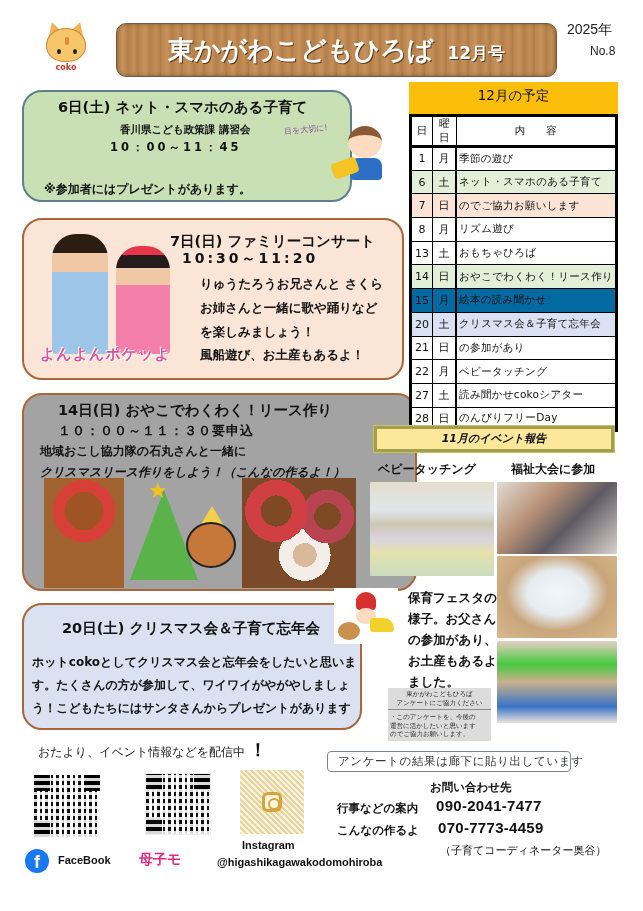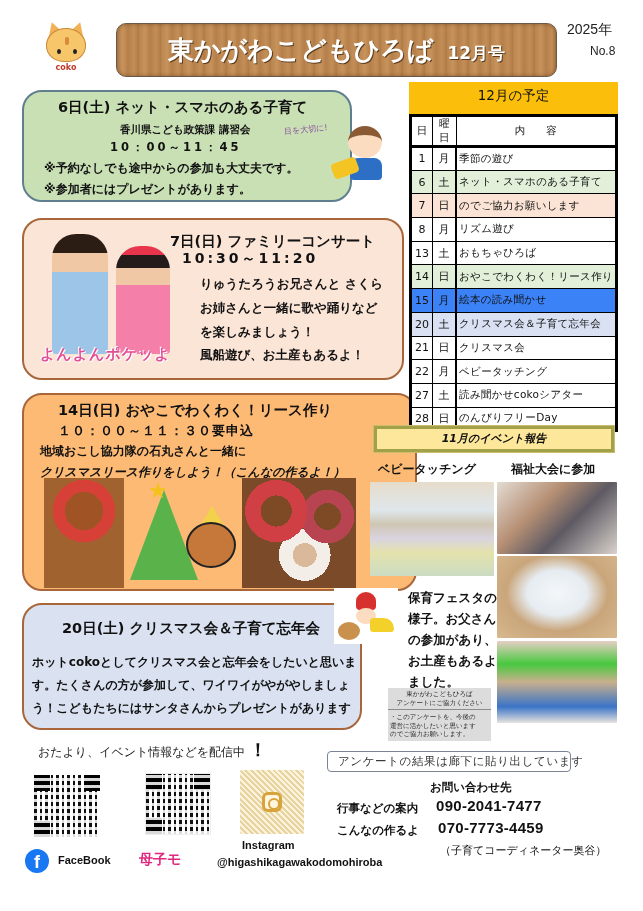--- a/index.html
+++ b/index.html
@@ -22,21 +22,21 @@
     display: flex; align-items: center; justify-content: center; gap: 14px; box-shadow: inset 0 0 4px rgba(60,30,0,.4); }
   .title-main { font-family: "DejaVu Sans", sans-serif; font-weight: bold; font-size: 26px; color: #fff; letter-spacing: 0px; text-shadow: 1px 1px 0 #5a3b1c; }
   .title-issue { font-weight: bold; font-size: 17px; color: #fff; text-shadow: 1px 1px 0 #5a3b1c; margin-top: 6px; }
   .year { left: 567px; top: 21px; font-size: 14px; color: #222; font-family: "Liberation Sans", sans-serif; }
   .issue-no { left: 590px; top: 44px; font-size: 12px; color: #222; font-family: "Liberation Sans", sans-serif; }
 
   
   .box { position: absolute; border-radius: 20px; border: 2px solid; }
   .box-green1 { left: 22px; top: 90px; width: 330px; height: 112px; background: #c9e0b5; border-color: #5f7f8f; }
   .box-peach { left: 22px; top: 218px; width: 382px; height: 162px; background: #fbe5d7; border-color: #a8663a; }
-  .box-green2 { left: 22px; top: 393px; width: 395px; height: 198px; background: #fdba74; border-color: #a8663a; }
+  .box-green2 { left: 22px; top: 393px; width: 395px; height: 198px; background: #a3a3a3; border-color: #a8663a; }
   .box-blue { left: 22px; top: 603px; width: 340px; height: 127px; background: #dae2f1; border-color: #a8663a; }
 
   .ev-title { font-weight: bold; font-size: 14.5px; color: #111; white-space: nowrap; }
   .ev-line { font-size: 12px; font-weight: bold; color: #111; white-space: nowrap; }
   .ev-time { font-size: 13px; font-weight: bold; letter-spacing: 3px; white-space: nowrap; }
 
   
   .sched { left: 409px; top: 82px; width: 209px; }
   .sched-head { background: #fbbf0b; height: 32px; text-align: center; font-size: 13.5px; line-height: 26px; color: #111; }
   .sched table { width: 209px; border-collapse: collapse; border: 3px solid #000; border-top: 3px solid #000; font-size: 11px; }
@@ -141,21 +141,20 @@
   <span class="title-main">東かがわこどもひろば</span>
   <span class="title-issue">12月号</span>
 </div>
 <div class="abs year">2025年</div>
 <div class="abs issue-no">No.8</div>
 
 <div class="box box-green1">
   <div class="abs ev-title" style="left:34px; top:6px;">6日(土) ネット・スマホのある子育て</div>
   <div class="abs ev-line" style="left:96px; top:31px; font-size:10.5px;">香川県こども政策課 講習会</div>
   <div class="abs ev-time" style="left:86px; top:48px; font-size:11.5px;">10：00～11：45</div>
-  <div class="abs ev-line" style="left:20px; top:68px;">※予約なしでも途中からの参加も大丈夫です。</div>
   <div class="abs ev-line" style="left:20px; top:89px;">※参加者にはプレゼントがあります。</div>
 </div>
 <div class="abs eyes-note">目を大切に!</div>
 <div class="abs girl">
   <div class="girl-head"></div>
   <div class="girl-body"></div>
   <div class="girl-phone"></div>
 </div>
 
 <div class="box box-peach">
@@ -232,34 +231,34 @@
         <tr style="background: rgb(255, 255, 255);">
           <td class="c-day">13</td>
           <td class="c-dow">土</td>
           <td class="c-desc">おもちゃひろば</td>
         </tr>
         <tr style="background: rgb(226, 239, 217);">
           <td class="c-day">14</td>
           <td class="c-dow">日</td>
           <td class="c-desc">おやこでわくわく！リース作り</td>
         </tr>
-        <tr style="background: #3b82f6;">
+        <tr style="background: #0369a1;">
           <td class="c-day">15</td>
           <td class="c-dow">月</td>
           <td class="c-desc">絵本の読み聞かせ</td>
         </tr>
         <tr style="background: rgb(217, 225, 242);">
           <td class="c-day">20</td>
           <td class="c-dow">土</td>
           <td class="c-desc">クリスマス会＆子育て忘年会</td>
         </tr>
         <tr style="background: rgb(255, 255, 255);">
           <td class="c-day">21</td>
           <td class="c-dow">日</td>
-          <td class="c-desc">クリスマス会</td>
+          <td class="c-desc">の参加があり</td>
         </tr>
         <tr style="background: rgb(255, 255, 255);">
           <td class="c-day">22</td>
           <td class="c-dow">月</td>
           <td class="c-desc">ベビータッチング</td>
         </tr>
         <tr style="background: rgb(255, 255, 255);">
           <td class="c-day">27</td>
           <td class="c-dow">土</td>
           <td class="c-desc">読み聞かせcokoシアター</td>

